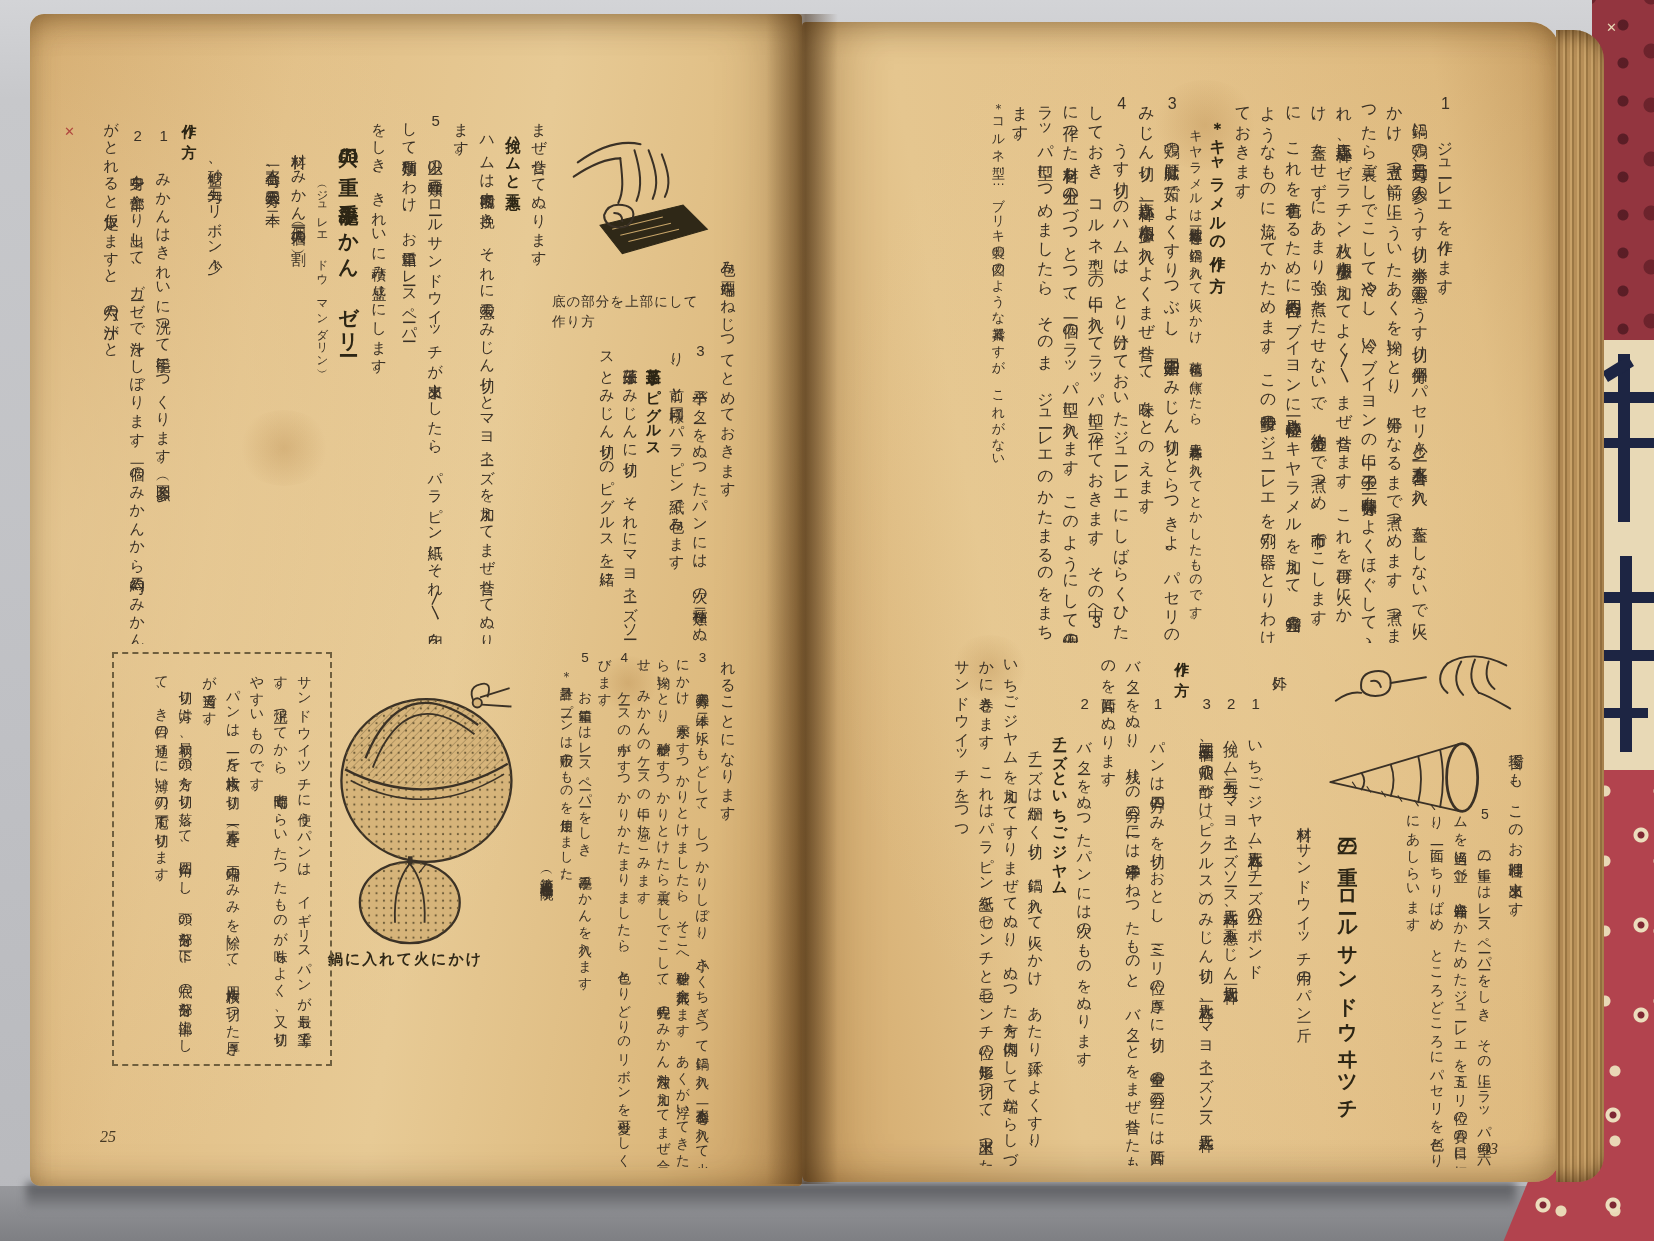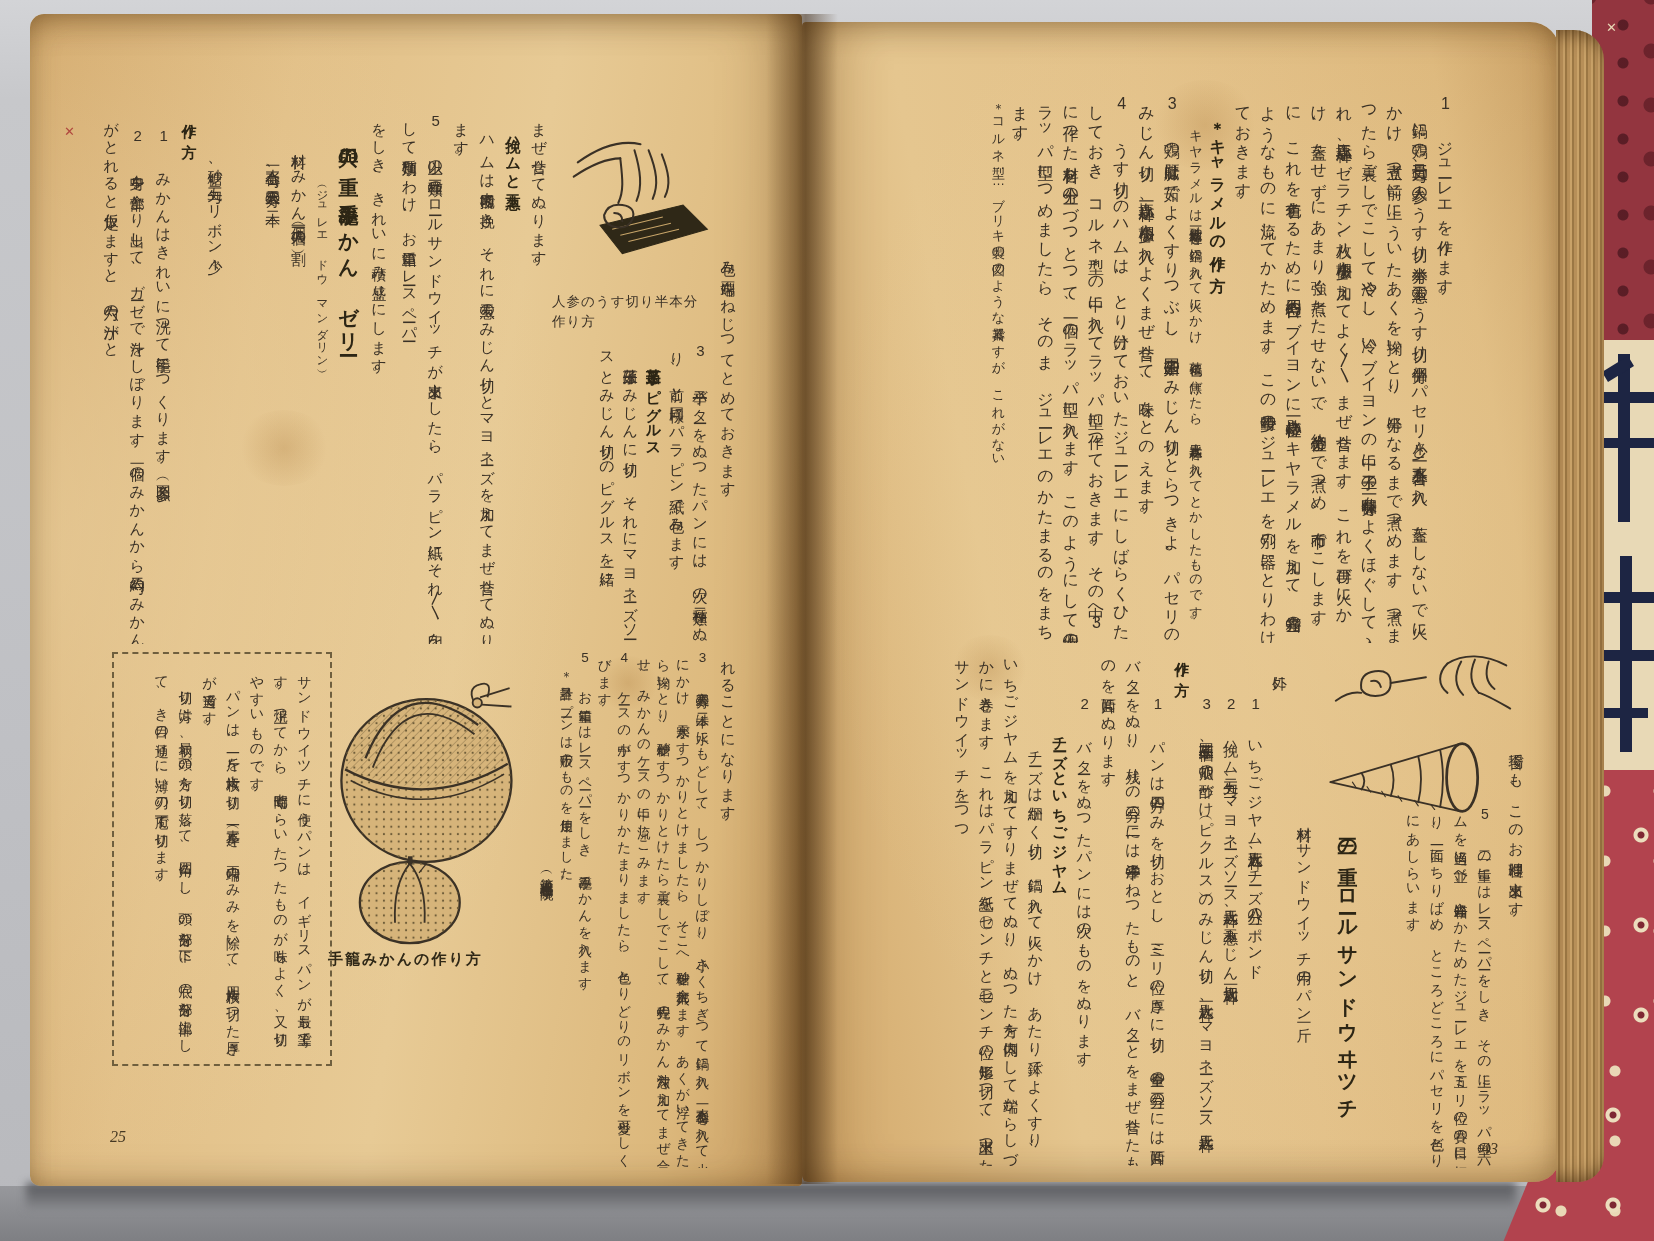--- a/index.html
+++ b/index.html
@@ -208,21 +208,21 @@
         <path d="M70,22 C76,42 78,58 72,72"></path>
         <path d="M84,22 C92,42 94,56 88,70"></path>
         <path d="M97,26 C104,44 106,56 100,68"></path>
         <path d="M40,86 q4,-12 18,-10 q14,2 10,14 q-4,10 -16,8 q-12,-2 -12,-12"></path>
         <path d="M50,84 q8,0 8,8"></path>
       </g>
     </svg>
   </div>
 
   <div class="abs hcaption" style="left:552px;top:292px;width:164px;height:46px">
-    <div>人参のうす切り半本分</div>
+    <div>底の部分を上部にして</div>
     <div>作り方</div>
   </div>
 
   <div class="abs vtext p23" style="left:550px;top:342px;width:162px;height:302px">
       <p>3 辛子バターをぬつたパンには、次の二種類をぬり、前と同様にパラピン紙で包みます。</p>
       <p class="h ti1">茹玉子とピグルス</p>
       <p class="ti1">茹玉子はみじんに切り、それにマヨネーズソースとみじん切りのピグルスを一緒に</p>
     </div>
 
   <div class="abs vtext p26" style="left:392px;top:112px;width:160px;height:532px">
@@ -281,23 +281,23 @@
       <circle cx="151" cy="68" r="5" fill="#d6b47a" stroke="#3b3226" stroke-width="2"></circle>
       <ellipse cx="78" cy="284" rx="54" ry="44" fill="#d6b47a" stroke="#3b3226" stroke-width="2.5"></ellipse>
       <ellipse cx="78" cy="284" rx="54" ry="44" fill="url(#stip)"></ellipse>
       <path d="M78,242 Q60,264 62,306" fill="none" stroke="#3b3226" stroke-width="2"></path>
       <path d="M78,242 Q96,264 94,306" fill="none" stroke="#3b3226" stroke-width="2"></path>
       <rect x="76" y="234" width="5" height="9" fill="#3b3226"></rect>
       <path d="M96,242 L88,252" stroke="#3b3226" stroke-width="1.3"></path>
     </svg>
   </div>
 
-  <div class="abs basket-caption" style="left:328px;top:950px;width:200px">手籠みかんの作り方</div>
+  <div class="abs basket-caption" style="left:328px;top:950px;width:200px">鍋に入れて火にかけ</div>
 
   <div class="abs vtext pb tip-box" style="left:112px;top:652px;width:220px;height:414px">
       <p>サンドウイツチに使うパンは、イギリスパンが最も上等です。焼上つてから、七時間ぐらいたつたものが味もよく、又、切りやすいものです。</p>
       <p class="ti1">パンは、一斤を十六枚に切り、一本（三斤）を、両端のみみを除いて、四十八枚に切つた厚さが適当です。</p>
       <p class="ti1">切り方は、最初、頭の方を切り落して、四角にし、頭の部分を下に、底の部分を上部にして、き目の通りに薄い刃の庖丁で切ります。</p>
     </div>
 
-  <div class="pagenum" style="left:110px;top:1128px">25</div>
+  <div class="pagenum" style="left:100px;top:1128px">25</div>
 
 </div>
 
 </body></html>

